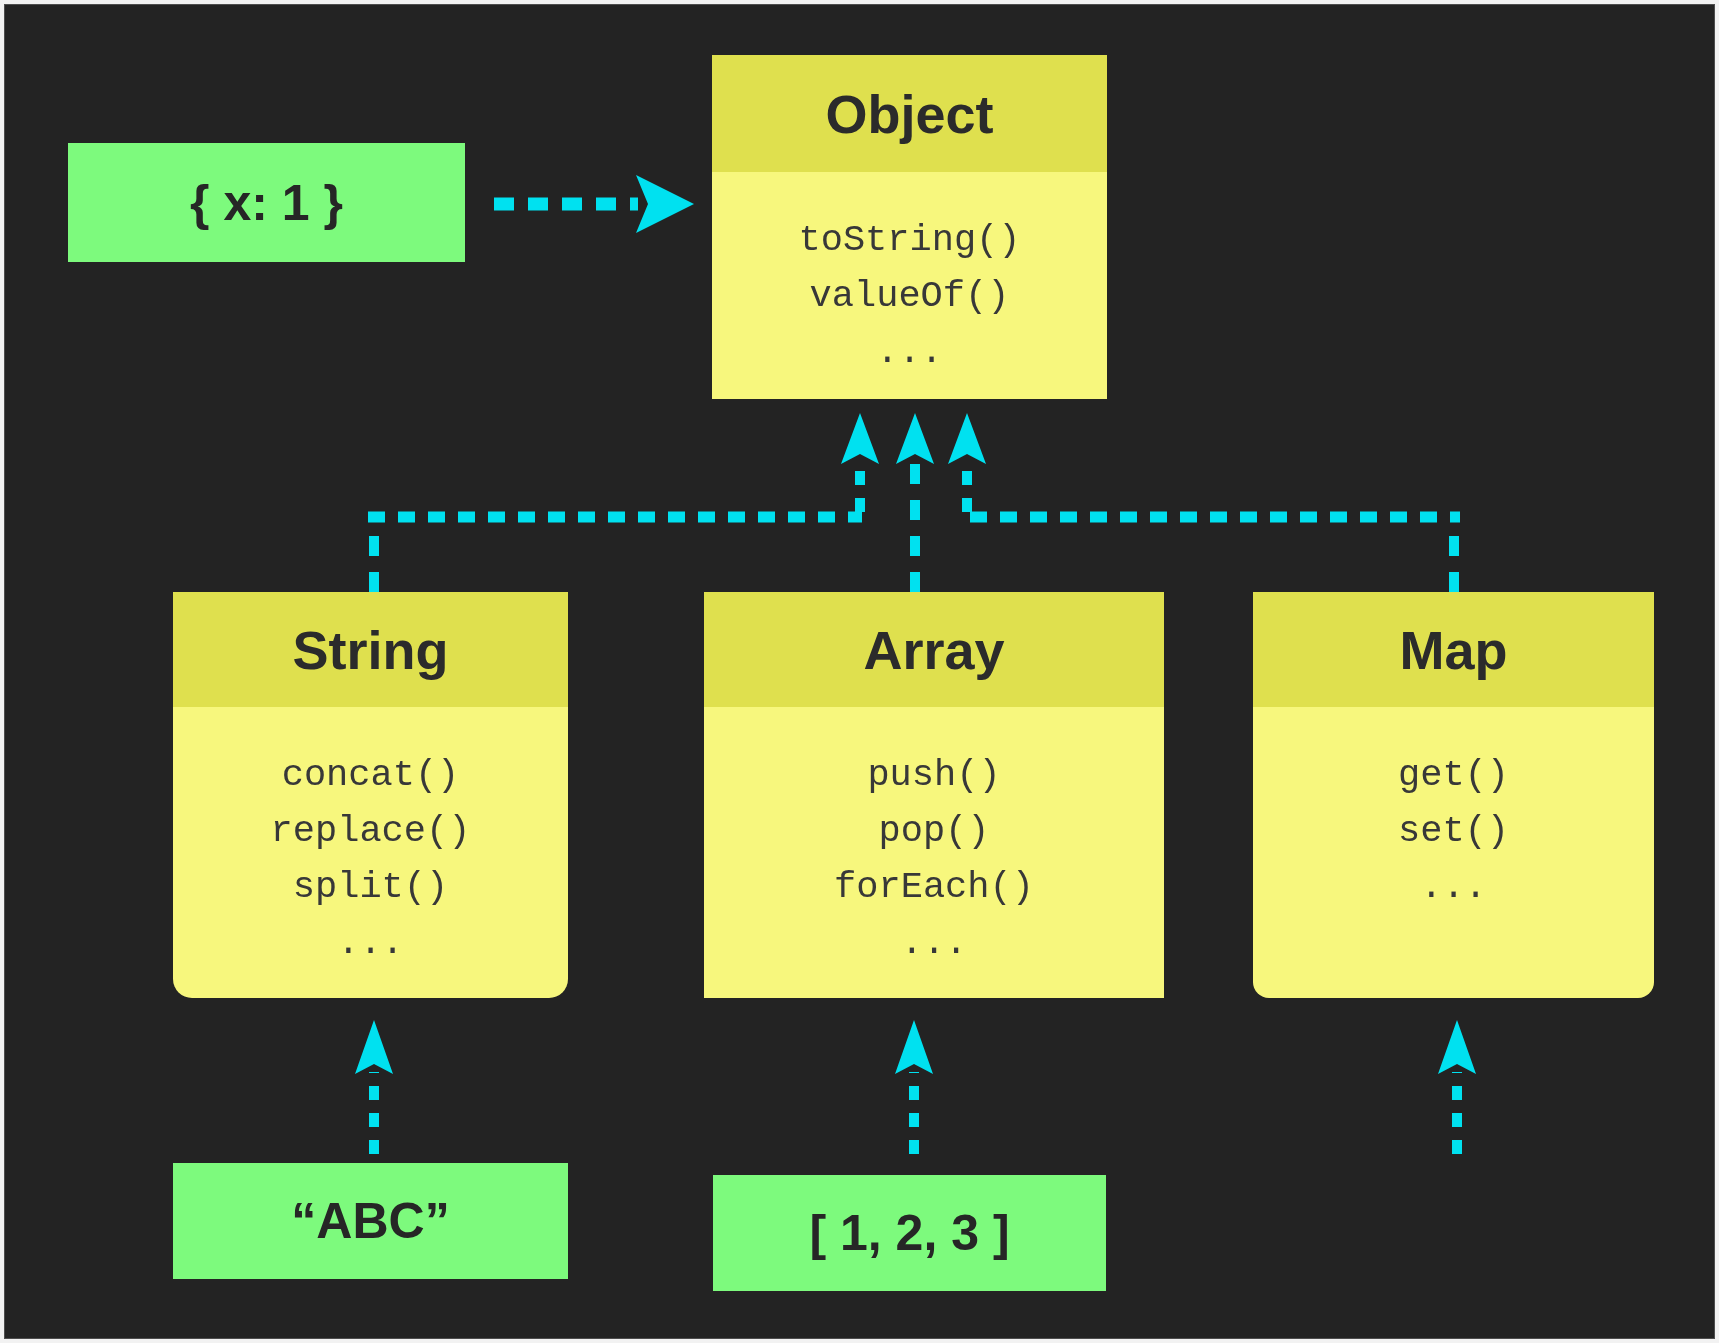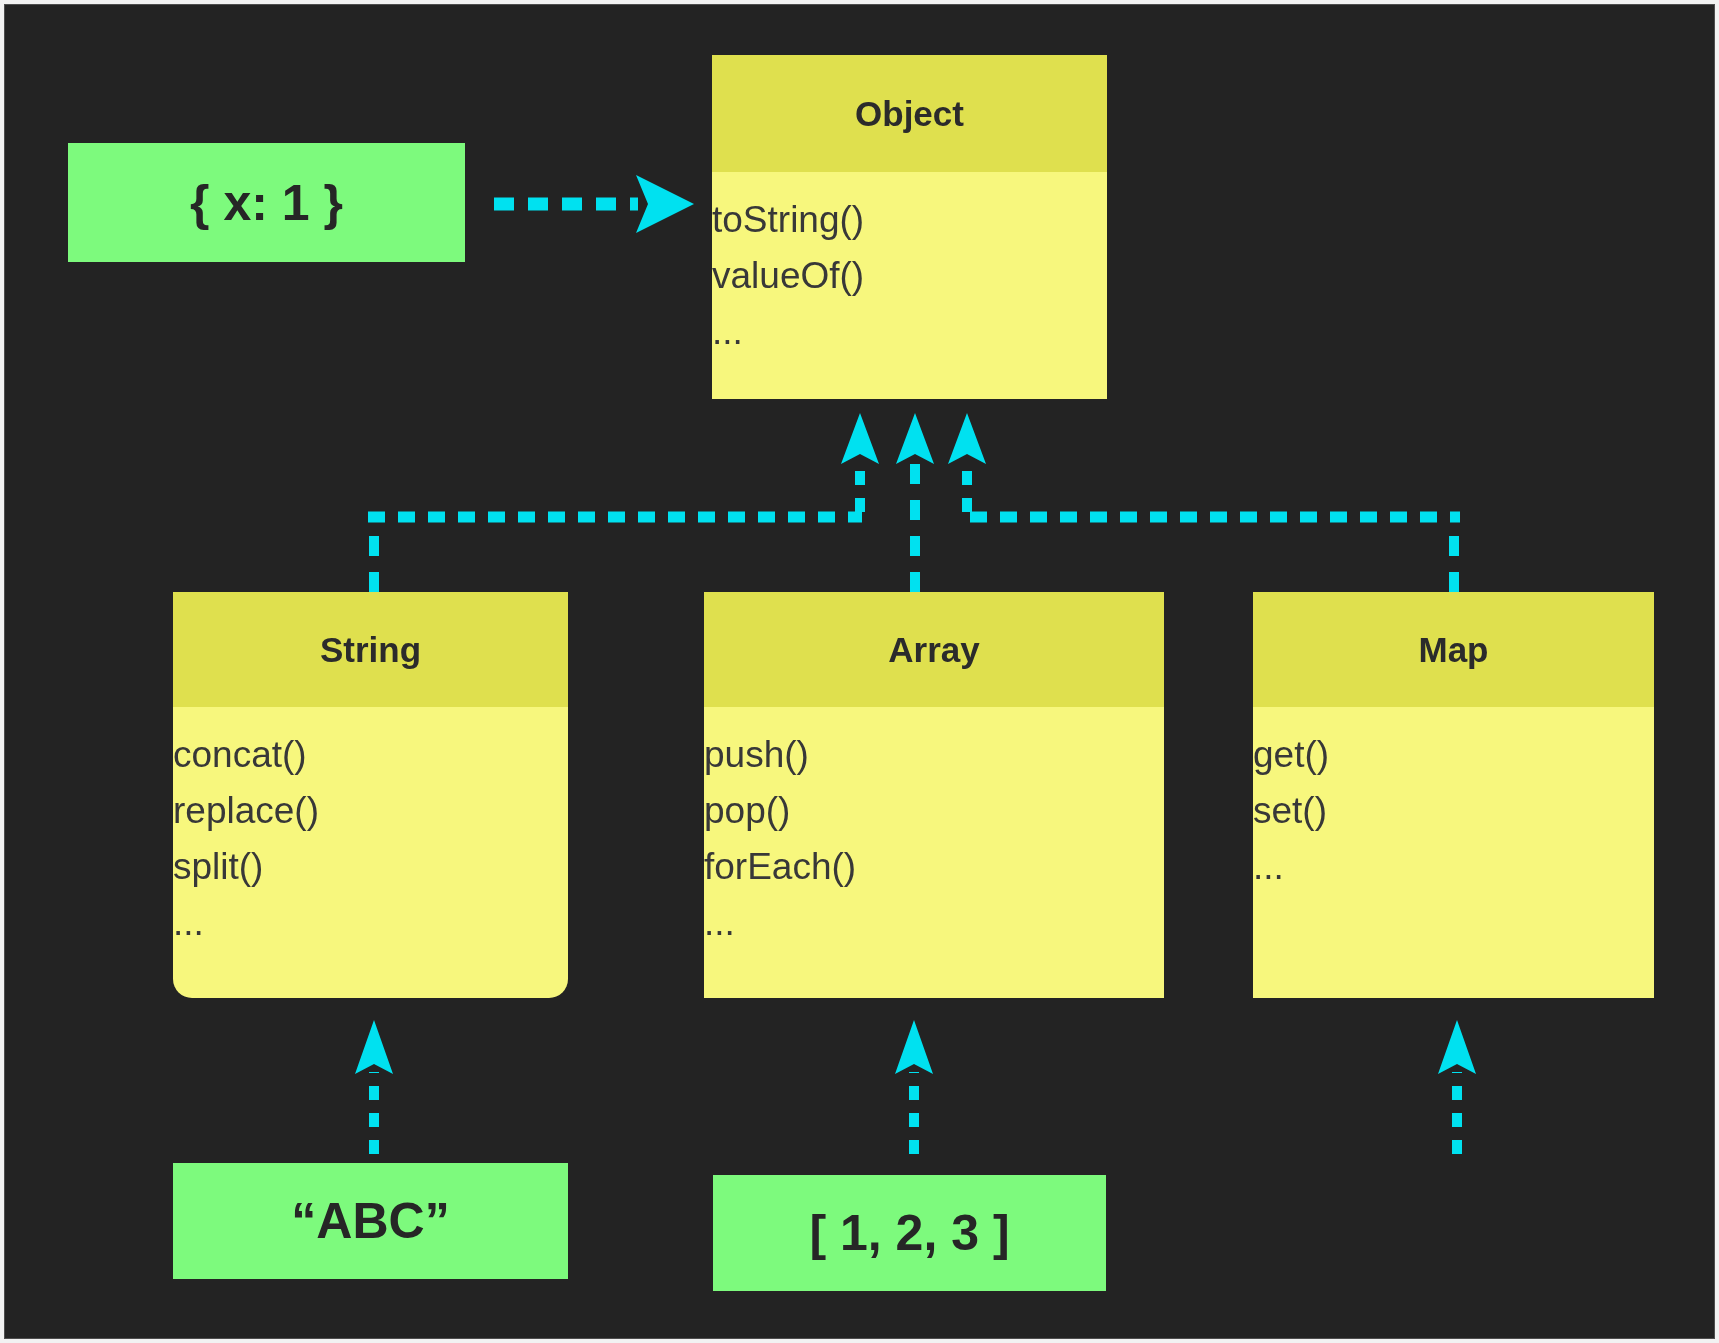--- a/index.html
+++ b/index.html
@@ -44,30 +44,30 @@
     background: var(--body-yellow);
     display: flex;
     flex-direction: column;
   }
   .class-header {
     background: var(--header-yellow);
     display: flex;
     align-items: center;
     justify-content: center;
     font-weight: 700;
-    font-size: 35px;
+    font-size: 54px;
     color: var(--ink);
     letter-spacing: 0px;
   }
   .class-body {
-    text-align: left;
-    font-family: Liberation Sans, sans-serif;
+    text-align: center;
+    font-family: Liberation Mono, monospace;
     font-size: 37px;
     color: var(--method-ink);
-    padding-top: 20px;
+    padding-top: 40px;
   }
   .method { line-height: 56px; }
 
   .instance-box {
     position: absolute;
     background: var(--green);
     display: flex;
     align-items: center;
     justify-content: center;
     font-weight: 700;
@@ -132,21 +132,21 @@
   <div class="class-box" style="left:700px; top:588px; width:460px; height:406px;">
     <div class="class-header" style="height:115px;">Array</div>
     <div class="class-body">
       <div class="method">push()</div>
       <div class="method">pop()</div>
       <div class="method">forEach()</div>
       <div class="method">...</div>
     </div>
   </div>
 
-  <div class="class-box" style="left:1249px; top:588px; width:401px; height:406px;">
+  <div class="class-box" style="left:1249px; top:588px; width:401px; height:406px;border-radius:16px;">
     <div class="class-header" style="height:115px;">Map</div>
     <div class="class-body">
       <div class="method">get()</div>
       <div class="method">set()</div>
       <div class="method">...</div>
     </div>
   </div>
 
   <div class="instance-box" style="left:169px; top:1159px; width:395px; height:116px;text-align:center;">“ABC”</div>
 

